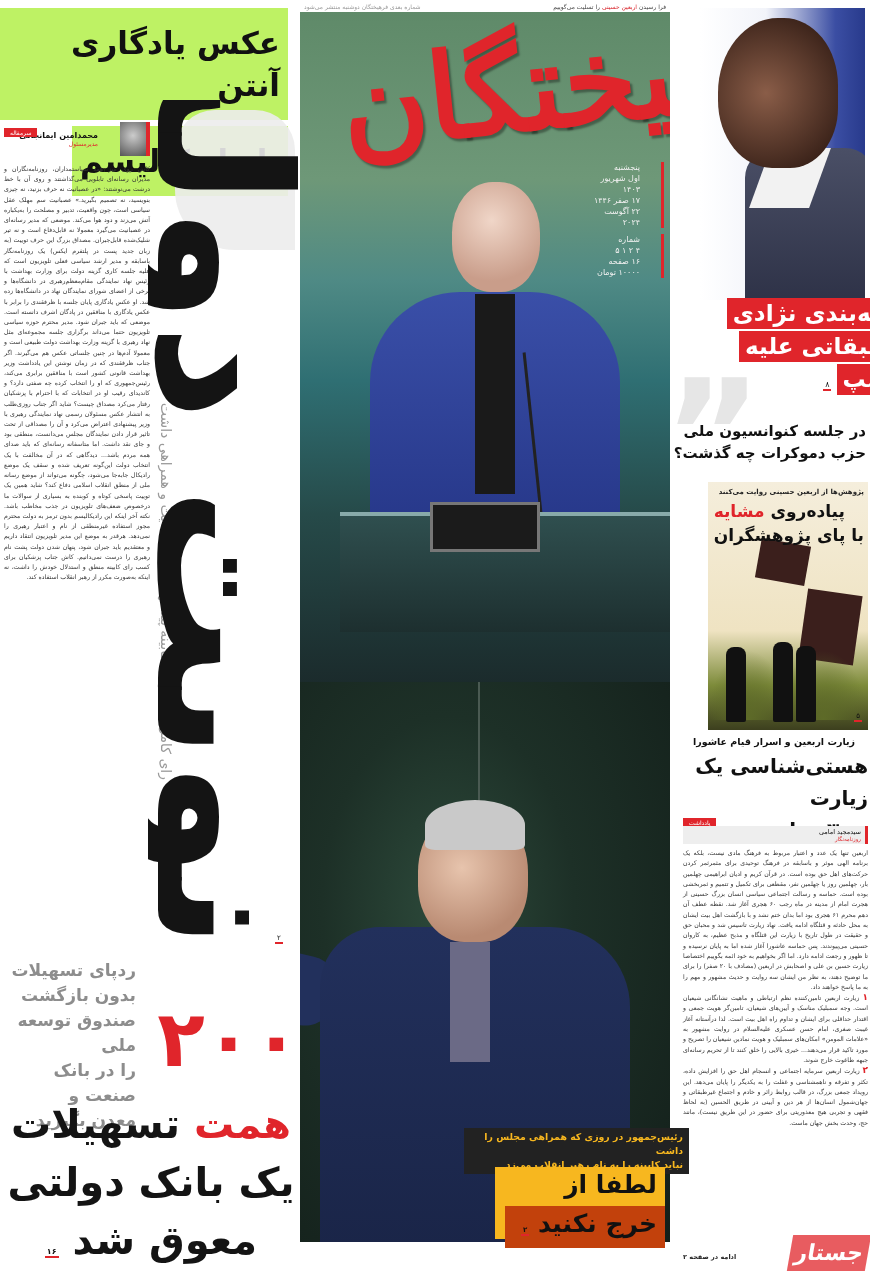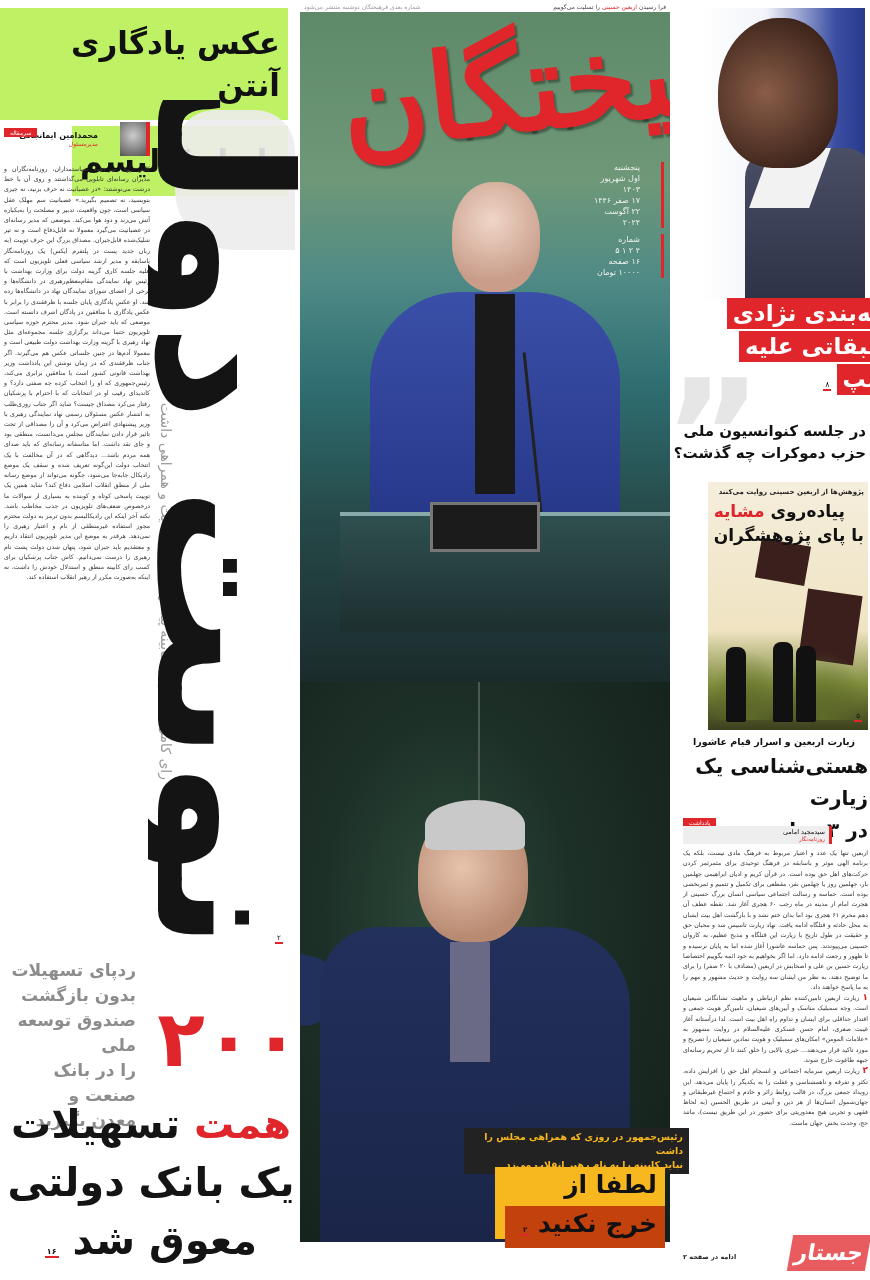--- a/index.html
+++ b/index.html
@@ -89,21 +89,21 @@
   .arbaeen-title .red { color: #e0252b; }
   .flag { position: absolute; background: #3b1f1c; }
   .palm { position: absolute; bottom: 10px; height: 70px; background: radial-gradient(ellipse at 50% 100%, #5e6b28, transparent 70%); }
   .walker { position: absolute; bottom: 8px; width: 20px; height: 70px; background: #111; border-radius: 8px 8px 2px 2px; }
 
   .ziyarat-block { top: 734px; left: 680px; width: 188px; text-align: right; }
   .ziyarat-kicker { font-size: 9.5px; font-weight: bold; color: #111; line-height: 16px; text-align: center; }
   .ziyarat-title { font-size: 20px; font-weight: 900; line-height: 32px; color: #111; }
 
   .note-tag { top: 818px; left: 683px; background: #e0252b; color: #fff; font-size: 6px; padding: 1px 6px; }
-  .note-author { top: 826px; left: 683px; width: 149px; height: 18px; background: #eee; border-right: 3px solid #e0252b; font-size: 6.5px; padding: 2px 4px; text-align: right; }
+  .note-author { top: 826px; left: 683px; width: 185px; height: 18px; background: #eee; border-right: 3px solid #e0252b; font-size: 6.5px; padding: 2px 4px; text-align: right; }
   .note-author .role { color: #e0252b; font-size: 5.5px; display: block; }
   .note-body { top: 848px; left: 683px; width: 185px; font-size: 6.2px; line-height: 10.3px; color: #333; text-align: justify; }
   .note-body .num { color: #e0252b; font-weight: bold; font-size: 9px; }
   .note-cont { top: 1253px; left: 683px; font-size: 6.5px; font-weight: bold; color: #222; }
   .watermark { top: 1235px; left: 790px; width: 78px; height: 36px; background: rgba(224,37,43,.75); color: #fff; font-size: 22px; font-weight: 900; text-align: center; line-height: 36px; transform: skewX(-10deg); }
 </style>
 </head>
 <body>
 
 <div class="abs top-strip">

